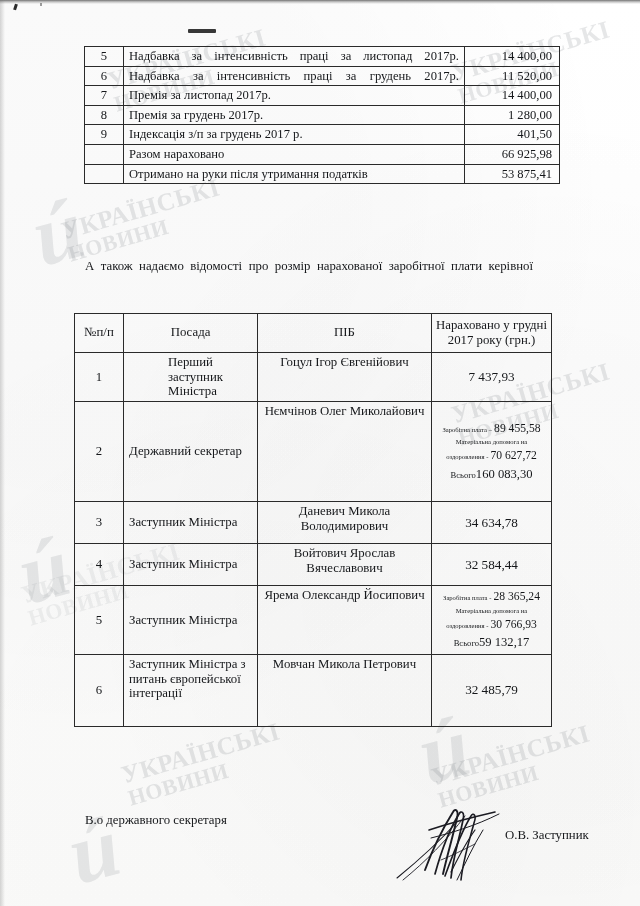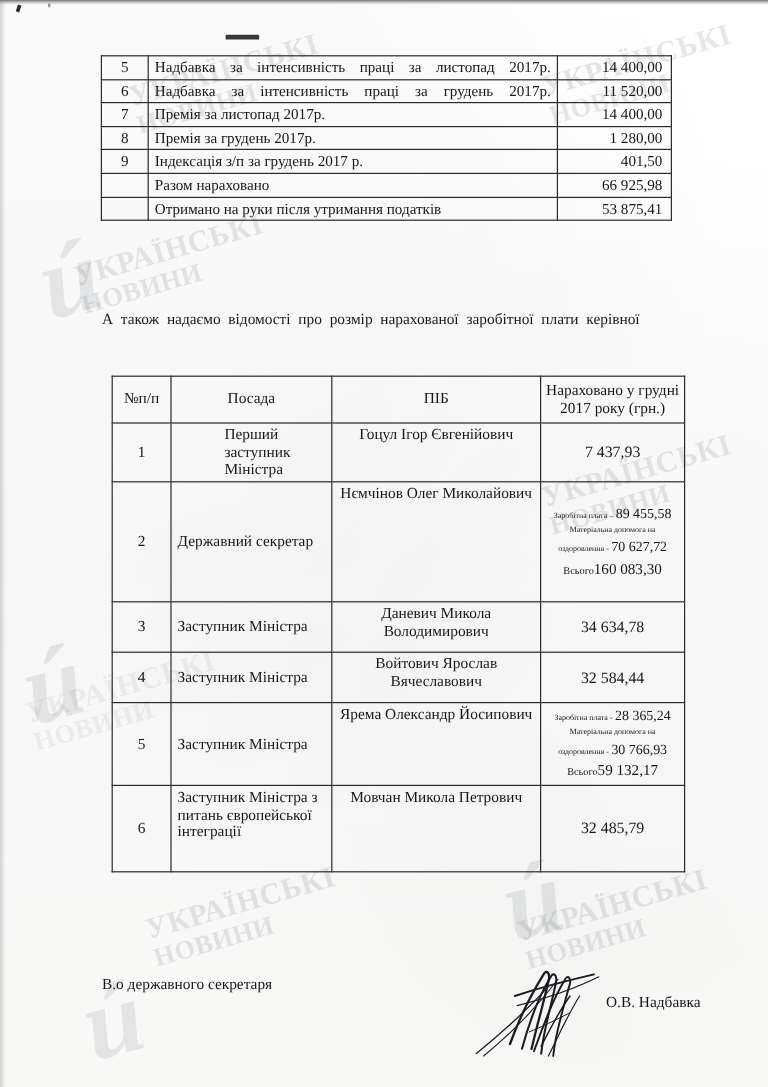--- a/index.html
+++ b/index.html
@@ -92,21 +92,21 @@
 
   
   .para{
     position:absolute;left:85px;top:258px;width:448px;
     font-size:12.8px;line-height:1.34;
     text-align:justify;
   }
   .para .l-just{ text-align:justify; text-align-last:justify; }
 
   
-  #table-management{ left:93px; top:313px; width:449px; }
+  #table-management{ left:74px; top:313px; width:449px; }
   #table-management td{ font-size:12.8px; }
   #table-management td.c-no{ width:40px; text-align:center; vertical-align:middle;}
   #table-management td.c-pos{ width:125px; vertical-align:middle;}
   #table-management td.c-name{ width:165px; vertical-align:top;text-align:center;}
   #table-management td.c-amt{ width:111px; text-align:center; vertical-align:middle;}
   #table-management td.head{ text-align:center; vertical-align:middle; padding:4px 4px;}
   #table-management td.c-amt.mid{ vertical-align:middle; }
   .amt-big{ font-size:13.2px; white-space:nowrap; }
   .breakdown{ font-size:8.6px; line-height:1.5; text-align:center; }
   .breakdown .lbl{ font-size:6.6px; }
@@ -321,14 +321,14 @@
         <path d="M50 76 C 58 54, 66 32, 76 16 C 78 12, 82 15, 79 23 C 74 42, 68 60, 66 80" stroke-width="1.6"></path>
         <path d="M34 30 C 52 24, 74 18, 100 12" stroke-width="1.6"></path>
         <path d="M36 38 C 56 33, 80 26, 104 14" stroke-width="1.0"></path>
         <path d="M56 72 C 62 60, 70 44, 80 30" stroke-width="1.2"></path>
         <path d="M62 80 C 70 64, 78 46, 88 30" stroke-width="1.0"></path>
         <path d="M46 60 C 56 56, 68 50, 80 44" stroke-width="0.8"></path>
       </g>
     </svg>
   </div>
 
-  <div class="sig-name">О.В. Надбавка</div>
+  <div class="sig-name">О.В. Заступник</div>
 </div>
 
 </body></html>

